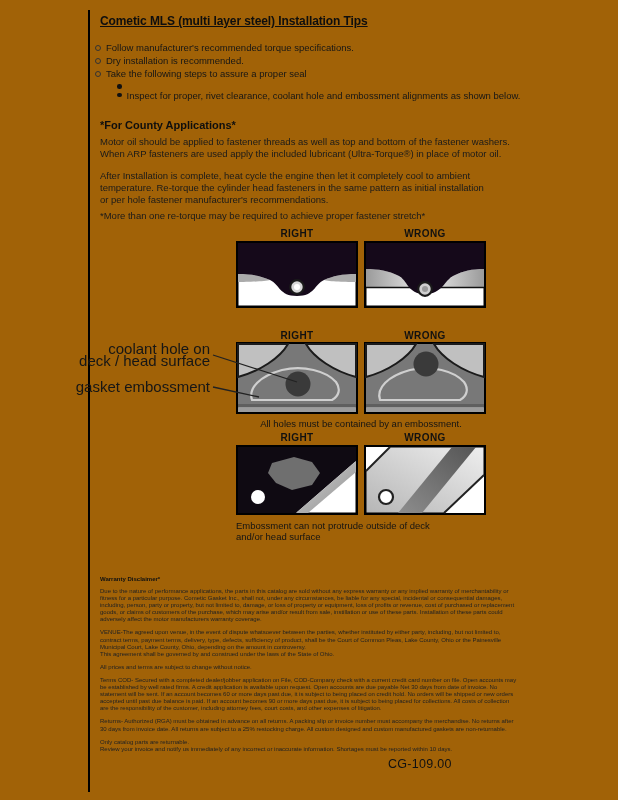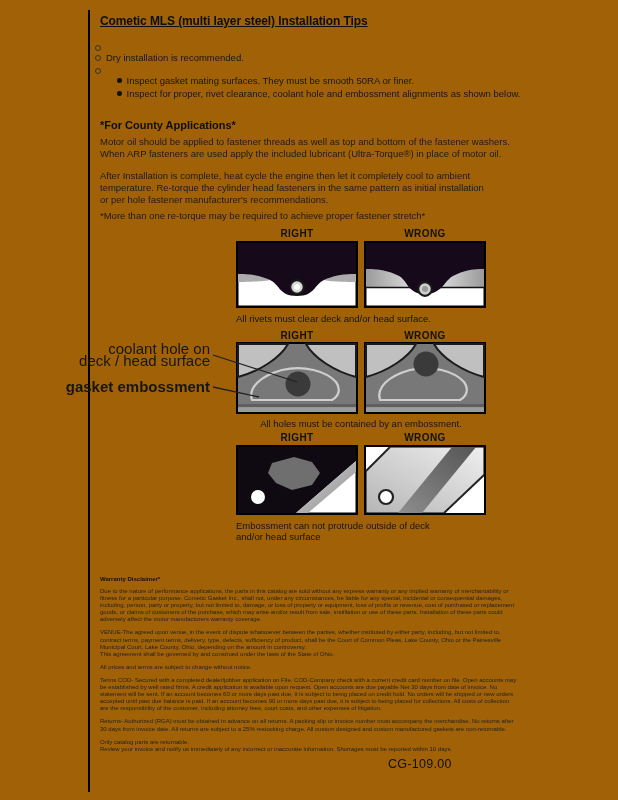--- a/index.html
+++ b/index.html
@@ -41,31 +41,32 @@
 
 <div class="page">
 
   <div class="abs left-rule"></div>
 
   <div class="abs title">Cometic MLS (multi layer steel) Installation Tips</div>
 
   <div class="abs tips">
     <div class="tip">
       <span class="ob"></span>
+      <span>Follow manufacturer's recommended torque specifications.</span>
     </div>
     <div class="tip">
       <span class="ob"></span>
       <span>Dry installation is recommended.</span>
     </div>
     <div class="tip">
       <span class="ob"></span>
+      <span>Take the following steps to assure a proper seal</span>
     </div>
     <div class="tip sub">
       <span class="fb"></span>
-      <span>Inspect gasket mating surfaces.  They must be smooth 50RA or finer.</span>
     </div>
     <div class="tip sub">
       <span class="fb"></span>
       <span>Inspect for proper, rivet clearance, coolant hole and embossment alignments as shown below.</span>
     </div>
   </div>
 
   <div class="abs diesel-h">*For County Applications*</div>
   <div class="abs para p1">Motor oil should be applied to fastener threads as well as top and bottom of the fastener washers.
 When ARP fasteners are used apply the included lubricant (Ultra-Torque®) in place of motor oil.</div>
@@ -100,30 +101,29 @@
       </defs>
       <rect x="1.25" y="1.25" width="119.5" height="64.5" fill="#ffffff" stroke="#000" stroke-width="2.5"></rect>
       <path d="M2,28 C14,28 25,30 34,34.5 C40,38 44,44 50,46.5 L2,46.5 Z" fill="url(#g1)"></path>
       <path d="M120,28 C108,28 99,30 90,34.5 C84,38 80,44 74,46.5 L120,46.5 Z" fill="url(#g2)"></path>
       <line x1="2" y1="46.5" x2="120" y2="46.5" stroke="#111" stroke-width="1.4"></line>
       <path d="M2,2 H120 V28 C108,28 99,30 90,34.5 C80,39 79,53 61,53 C43,53 44,39 34,34.5 C25,30 14,28 2,28 Z" fill="#15091a"></path>
       <circle cx="61" cy="48" r="6.8" fill="#cfcfcf" stroke="#1a1a1a" stroke-width="2.2"></circle>
       <circle cx="61" cy="48" r="3" fill="#9a9a9a"></circle>
     </svg>
 
-    <div class="caption" style="left:236px;top:85px;">All rivets must clear deck and/or head surface.</div>
   </div>
 
   <div class="abs dgrow row2">
     <div class="dg-label pos-l" style="top:0;">RIGHT</div>
     <div class="dg-label pos-r" style="top:0;">WRONG</div>
 
     <div class="ann" style="right:408px;top:13px;">coolant hole on
 deck / head surface</div>
-    <div class="ann" style="right:408px;top:51px;font-weight:bold;">gasket embossment</div>
+    <div class="ann" style="right:408px;top:51px;">gasket embossment</div>
 
     <svg class="dg-svg pos-l" style="top:12px;height:72px;" viewBox="0 0 122 72">
       <rect x="1.25" y="1.25" width="119.5" height="69.5" fill="#8e8e8e" stroke="#000" stroke-width="2.5"></rect>
       <path d="M52,2 L70,2 C78,16 98,29 120,35 V62 H2 V35 C24,29 44,16 52,2 Z" fill="#787878"></path>
       <path d="M2,2 L52,2 C44,16 24,29 2,35 Z" fill="#c0c0c0" stroke="#1b1b1b" stroke-width="2"></path>
       <path d="M120,2 L70,2 C78,16 98,29 120,35 Z" fill="#c0c0c0" stroke="#1b1b1b" stroke-width="2"></path>
       <path d="M16,58 C12,46 24,34 46,28 C68,23 90,29 100,40 C105,47 103,54 96,58 Z" fill="none" stroke="#cfcfcf" stroke-width="2.2"></path>
       <circle cx="62" cy="42" r="12.5" fill="#3a3a3a"></circle>
       <rect x="2" y="62" width="118" height="3.2" fill="#5f5f5f"></rect>
       <rect x="2" y="65.2" width="118" height="4.8" fill="#9c9c9c"></rect>

